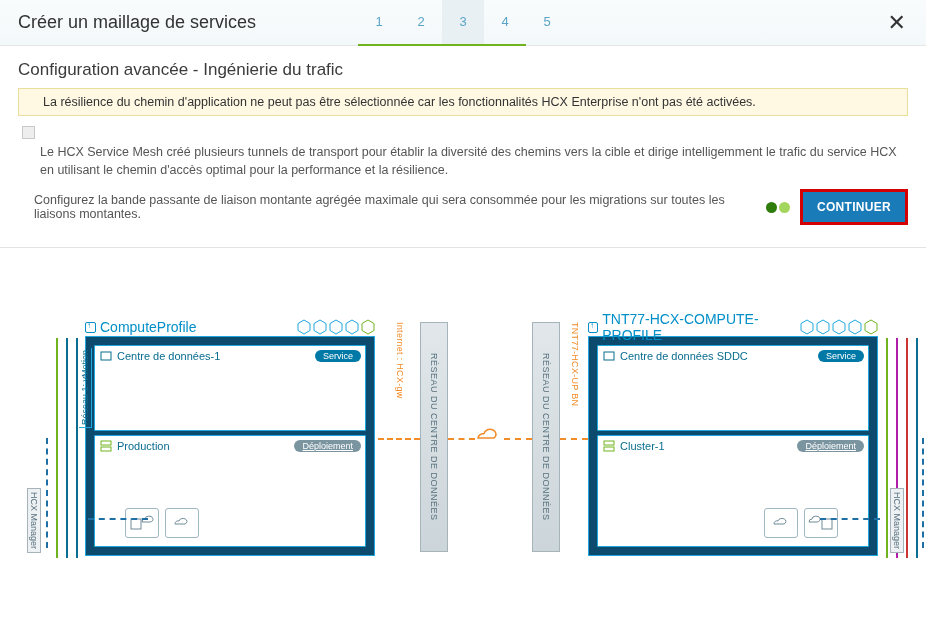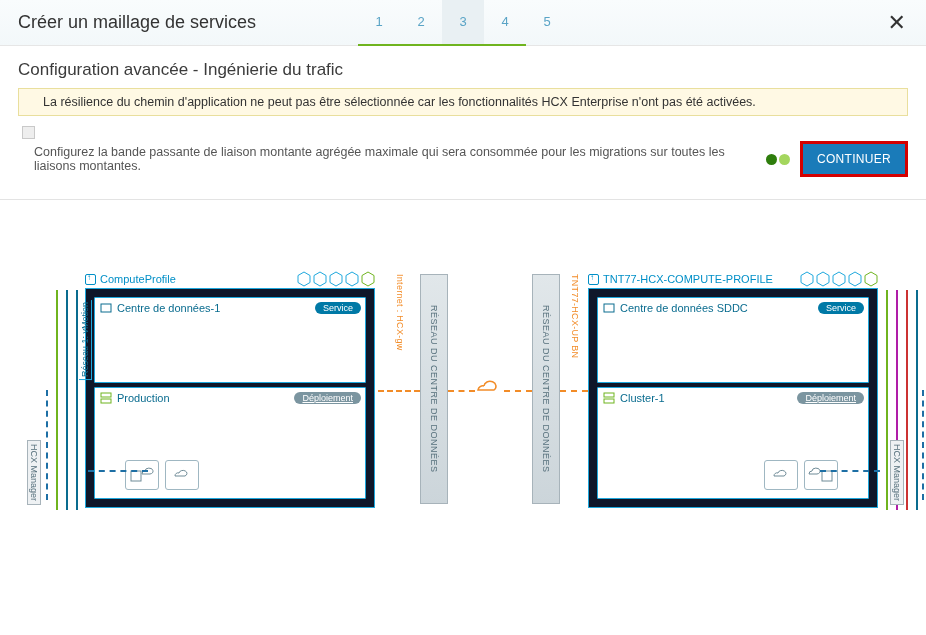--- a/index.html
+++ b/index.html
@@ -28,38 +28,38 @@
   .checkrow .box { width:13px; height:13px; border:1px solid #c9c9c9; background:#eee; margin-right:7px; }
   .desc { padding: 2px 18px 10px 40px; color:#555; font-size:12.5px; line-height:1.45;}
 
   
   .wanhdr { padding: 0 18px 4px; font-size: 13px; color:#333;}
   .limrow { display:flex; align-items:center; padding: 0 18px 4px; font-size:13px; }
   .limrow .inp { border:none; border-bottom:1px solid #999; width:80px; margin:0 6px; font-size:13px; text-align:left; padding:1px 2px;}
   .help { padding: 0 18px 8px 34px; font-size:12.5px; color:#555; display:flex; align-items:center;}
   .dots { margin-left:auto; display:flex; gap:2px; }
   .dot { width:11px; height:11px; border-radius:50%; }
-  .continue { background:#1a7bb9; color:#fff; font-weight:400; font-size:12px; padding:8px 14px;
+  .continue { background:#1a7bb9; color:#fff; font-weight:700; font-size:12px; padding:8px 14px;
               letter-spacing:.3px; border:3px solid #d40000; margin-left:10px; cursor:pointer;}
   .hr { border-top:1px solid #e3e3e3; margin: 14px 0 0; }
 
   
   .diagram { position:relative; height: 330px; margin-top: 70px; }
 
   
   .profile { position:absolute; top:0; width:290px; }
   .profile.left { left: 85px; }
   .profile.right { left: 588px; }
-  .profile-head { display:flex; align-items:center; color:#008fc7; font-size:11px; height:18px;}
+  .profile-head { display:flex; align-items:center; color:#008fc7; font-size:14px; height:18px;}
   .profile-head .phicon { width:11px; height:11px; border:1px solid #008fc7; border-radius:2px; margin-right:4px; position:relative;}
   .profile-head .phicon::after{content:"↑"; position:absolute; font-size:8px; left:1px; top:-2px; color:#008fc7;}
   .hexgroup { margin-left:auto; display:flex; gap:2px;}
   .hex { width:14px; height:14px; }
   .hex svg { display:block; }
-  .profile-body { border:1px solid #1ea8dd; padding:4px; background:#0f172a; }
+  .profile-body { border:1px solid #1ea8dd; padding:4px; background:#0c4a6e; }
 
   .subbox { border:1px solid #1ea8dd; border-radius:1px; background:#fff; margin:4px; position:relative; }
   .subbox.h1 { height:86px; }
   .subbox.h2 { height:112px; }
   .subbox .label { position:absolute; top:4px; left:22px; color:#0a6c8f; font-size:11px;}
   .subbox .icon { position:absolute; top:4px; left:5px; width:12px; height:12px;}
   .pill { position:absolute; top:4px; right:4px; background:#0079a6; color:#fff; font-size:9px;
           padding:1px 8px; border-radius:8px;}
   .pill.gray { background:#7b95a0;text-decoration:underline;}
   .innerlabel { border:1px solid #1ea8dd; border-bottom:none; border-right:none;
@@ -117,20 +117,21 @@
   <div class="close">✕</div>
 </div>
 
 <div class="sub">Configuration avancée - Ingénierie du trafic</div>
 
 <div class="warn">La résilience du chemin d'application ne peut pas être sélectionnée car les fonctionnalités HCX Enterprise n'ont pas été activées.</div>
 
 <div class="checkrow">
   <div class="box"></div>
 </div>
+<div class="desc">Le HCX Service Mesh créé plusieurs tunnels de transport pour établir la diversité des chemins vers la cible et dirige intelligemment le trafic du service HCX en utilisant le chemin d'accès optimal pour la performance et la résilience.</div>
 
 <div class="help">
   <span>Configurez la bande passante de liaison montante agrégée maximale qui sera consommée pour les migrations sur toutes les liaisons montantes.</span>
   <span class="dots">
     <span class="dot" style="background:#2e7d0c;"></span>
     <span class="dot" style="background:#a4d65e;"></span>
   </span>
   <span class="continue">CONTINUER</span>
 </div>
 <div class="hr"></div>

